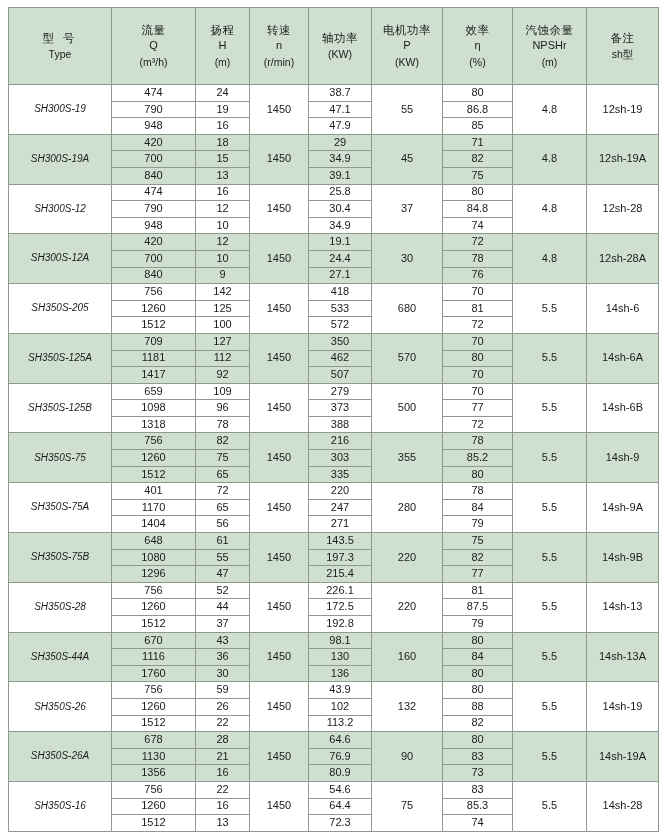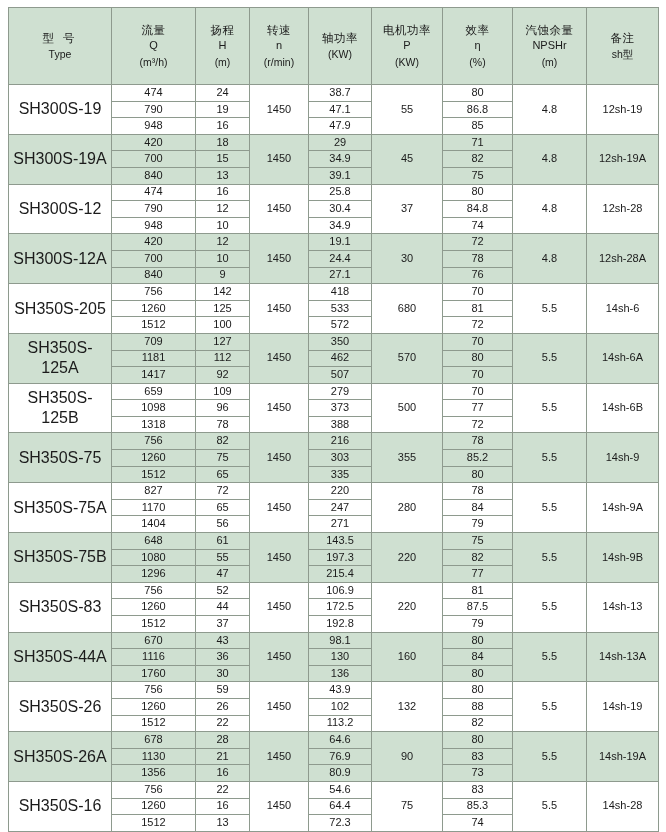--- a/index.html
+++ b/index.html
@@ -66,21 +66,21 @@
   .hd-unit {
     display: block;
     font-size: 10.5px;
     margin-top: 3px;
   }
   .hd-sp { letter-spacing: 3px; }
 
   tbody tr td { height: 15.6px; }
   tbody td.subcell { font-size: 11px; }
   tbody td.span3 { font-size: 11px; }
-  tbody td.typecell { font-size: 16px; }
+  tbody td.typecell { font-size: 10px; font-style: italic; }
 
   tr.grp-white td { background: #ffffff; }
   tr.grp-green td { background: #cfe0d1; }
 
   tbody tr.grp-green td { border-color: #8e9a8e; }
   tbody tr.grp-white td { border-color: #8e9a8e; }
 </style>
 </head>
 <body>
 
@@ -323,21 +323,21 @@
           <td class="subcell">85.2</td>
         </tr>
         <tr class="grp-green">
           <td class="subcell">1512</td>
           <td class="subcell">65</td>
           <td class="subcell">335</td>
           <td class="subcell">80</td>
         </tr>
         <tr class="grp-white">
           <td rowspan="3" class="typecell">SH350S-75A</td>
-          <td class="subcell">827</td>
+          <td class="subcell">401</td>
           <td class="subcell">72</td>
           <td rowspan="3" class="span3">1450</td>
           <td class="subcell">220</td>
           <td rowspan="3" class="span3">280</td>
           <td class="subcell">78</td>
           <td rowspan="3" class="span3">5.5</td>
           <td rowspan="3" class="span3">14sh-9A</td>
         </tr>
         <tr class="grp-white">
           <td class="subcell">1170</td>
@@ -368,25 +368,25 @@
           <td class="subcell">197.3</td>
           <td class="subcell">82</td>
         </tr>
         <tr class="grp-green">
           <td class="subcell">1296</td>
           <td class="subcell">47</td>
           <td class="subcell">215.4</td>
           <td class="subcell">77</td>
         </tr>
         <tr class="grp-white">
-          <td rowspan="3" class="typecell">SH350S-83</td>
+          <td rowspan="3" class="typecell">SH350S-28</td>
           <td class="subcell">756</td>
           <td class="subcell">52</td>
           <td rowspan="3" class="span3">1450</td>
-          <td class="subcell">106.9</td>
+          <td class="subcell">226.1</td>
           <td rowspan="3" class="span3">220</td>
           <td class="subcell">81</td>
           <td rowspan="3" class="span3">5.5</td>
           <td rowspan="3" class="span3">14sh-13</td>
         </tr>
         <tr class="grp-white">
           <td class="subcell">1260</td>
           <td class="subcell">44</td>
           <td class="subcell">172.5</td>
           <td class="subcell">87.5</td>

